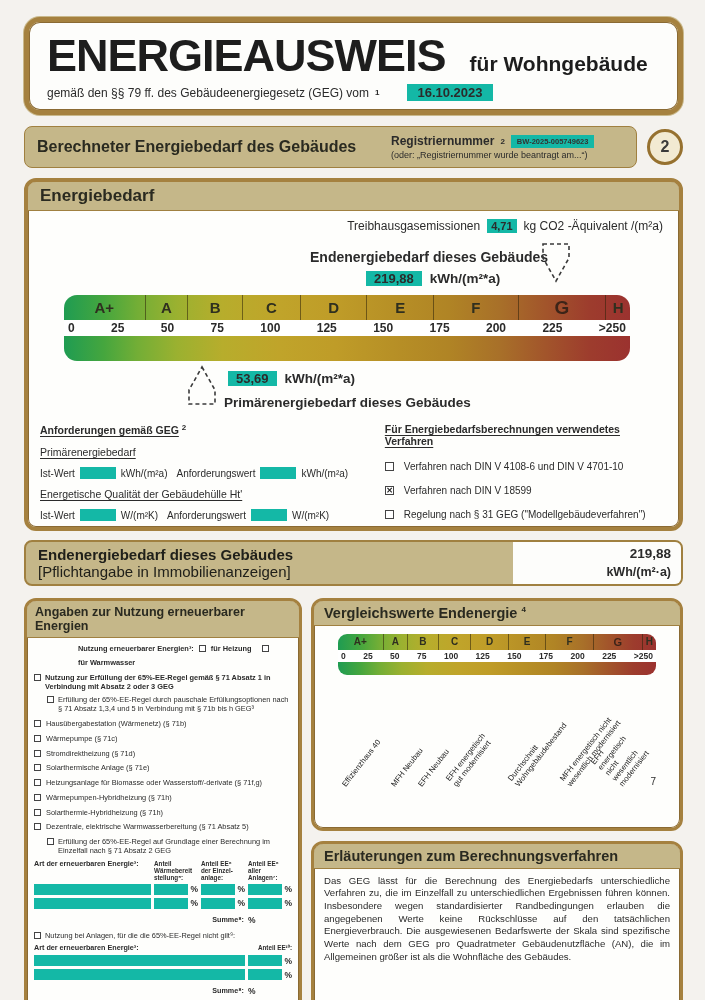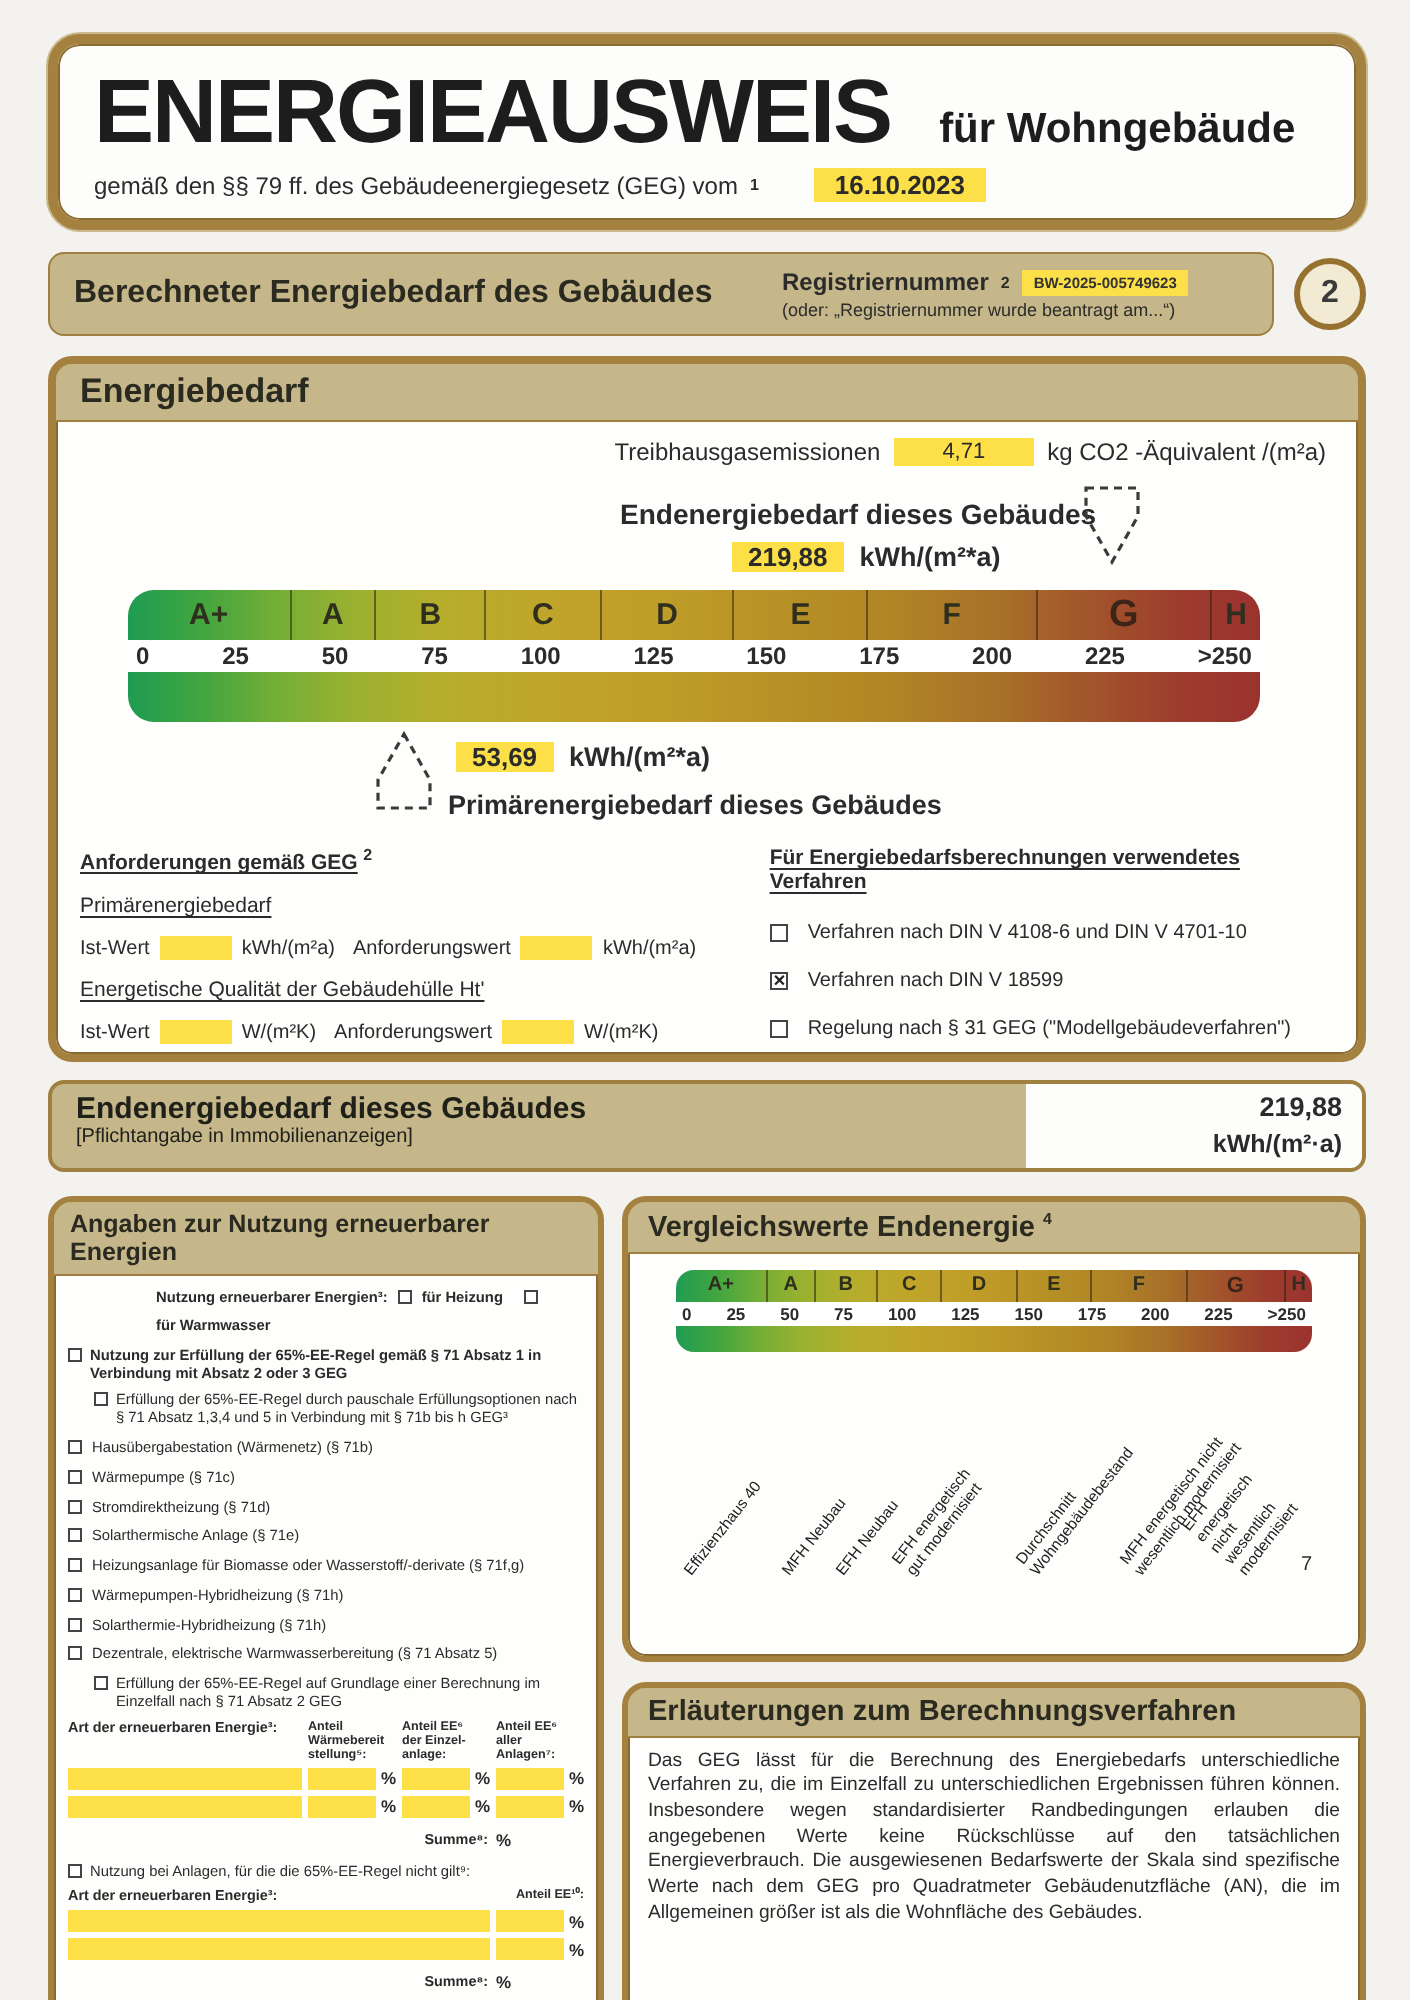--- a/index.html
+++ b/index.html
@@ -15,21 +15,21 @@
   .hdr-box {
     margin-top:17px; border:5px solid #a5813f; border-radius:16px;
     box-shadow: inset 0 0 0 1px #8a6a33, 0 0 0 1px #c9b98c;
     background:#fdfdfb; padding:8px 18px 9px 18px;
   }
   .hdr-title-row { display:flex; align-items:baseline; gap:24px; }
   .hdr-title { font-size:45px; font-weight:bold; letter-spacing:-1px; color:#1d1d1d; }
   .hdr-sub { font-size:21px; font-weight:bold; color:#1d1d1d; }
   .hdr-law { font-size:12px; margin-top:2px; display:flex; align-items:center; gap:6px; }
   .sup { font-size:8px; vertical-align:super; font-weight:bold; }
-  .gray-box { background:#fde047; display:inline-block; }
+  .gray-box { background:#14b8a6; display:inline-block; }
   .date-box { font-size:13px; font-weight:bold; padding:1px 10px; margin-left:22px; }
 
   
   .bar-row { display:flex; align-items:center; gap:10px; margin-top:11px; }
   .bar {
     flex:1; background:#c5b789; border:1px solid #a08040; border-radius:8px;
     display:flex; align-items:center; padding:5px 10px 5px 12px; min-height:42px;
   }
   .bar-title { font-size:16px; font-weight:bold; color:#2a2a20; flex:1; }
   .bar-reg { width:235px; }
@@ -51,21 +51,21 @@
   .frame-hd {
     background:#c5b789; padding:4px 12px; font-weight:bold; color:#2a2a20;
     border-bottom:1px solid #a08040;
   }
 
   
   .energy { margin-top:10px; }
   .energy .frame-hd { font-size:17px; }
   .energy-body { position:relative; height:316px; font-size:12px; }
   .ghg-row { position:absolute; top:8px; right:16px; display:flex; align-items:center; gap:7px;justify-content:space-between; }
-  .ghg-val { font-size:11px; font-weight:normal; padding:1px 24px; }
+  .ghg-val { font-size:11px; font-weight:bold; padding:1px 4px; }
   .end-label { position:absolute; top:38px; left:282px; font-size:14px; font-weight:bold; }
   .end-value-row { position:absolute; top:60px; left:338px; display:flex; gap:8px; align-items:center; }
   .val-box { font-size:13px; font-weight:bold; padding:0 8px; }
   .unit-b { font-size:13.5px; font-weight:bold; }
   .arrow { position:absolute; }
 
   .scale { position:absolute; left:36px; width:566px; border-radius:13px; overflow:hidden; }
   .scale-main { top:84px; }
   .grad {
     background:linear-gradient(90deg,#1f9c52 0%,#45a63e 7%,#73ae36 13%,#9bb130 20%,
@@ -98,21 +98,21 @@
   .cb.checked::after { content:"✕"; position:absolute; top:-1.5px; left:0.5px; font-size:8px; font-weight:bold; color:#222; }
   .method-row { display:flex; align-items:center; gap:10px; margin:12px 0 13px 0; }
 
   
   .mand {
     margin-top:9px; background:#c5b789; border:2px solid #a08040; border-radius:8px;
     display:flex; overflow:hidden; min-height:46px;
   }
   .mand-left { flex:1; padding:4px 12px; }
   .mand-title { font-size:15px; font-weight:bold; color:#20201a; }
-  .mand-sub { font-size:10px; color:#20201a; }
+  .mand-sub { font-size:15px; color:#20201a; }
   .mand-right { width:168px; background:#fdfdfb; padding:4px 10px; text-align:right; }
   .mand-val { font-size:13.5px; font-weight:bold; }
   .mand-unit { font-size:12.5px; font-weight:bold; margin-top:4px; }
 
   
   .lower { display:flex; gap:9px; margin-top:12px; align-items:stretch; }
   .ren-box { width:278px; border-width:3px; }
   .ren-box .frame-hd { font-size:12.5px; padding:4px 8px; }
   .ren-body { padding:6px 7px 5px 7px; font-size:7.4px; line-height:1.25; }
   .ren-row { display:flex; gap:4px; align-items:flex-start; margin-bottom:4px; }

